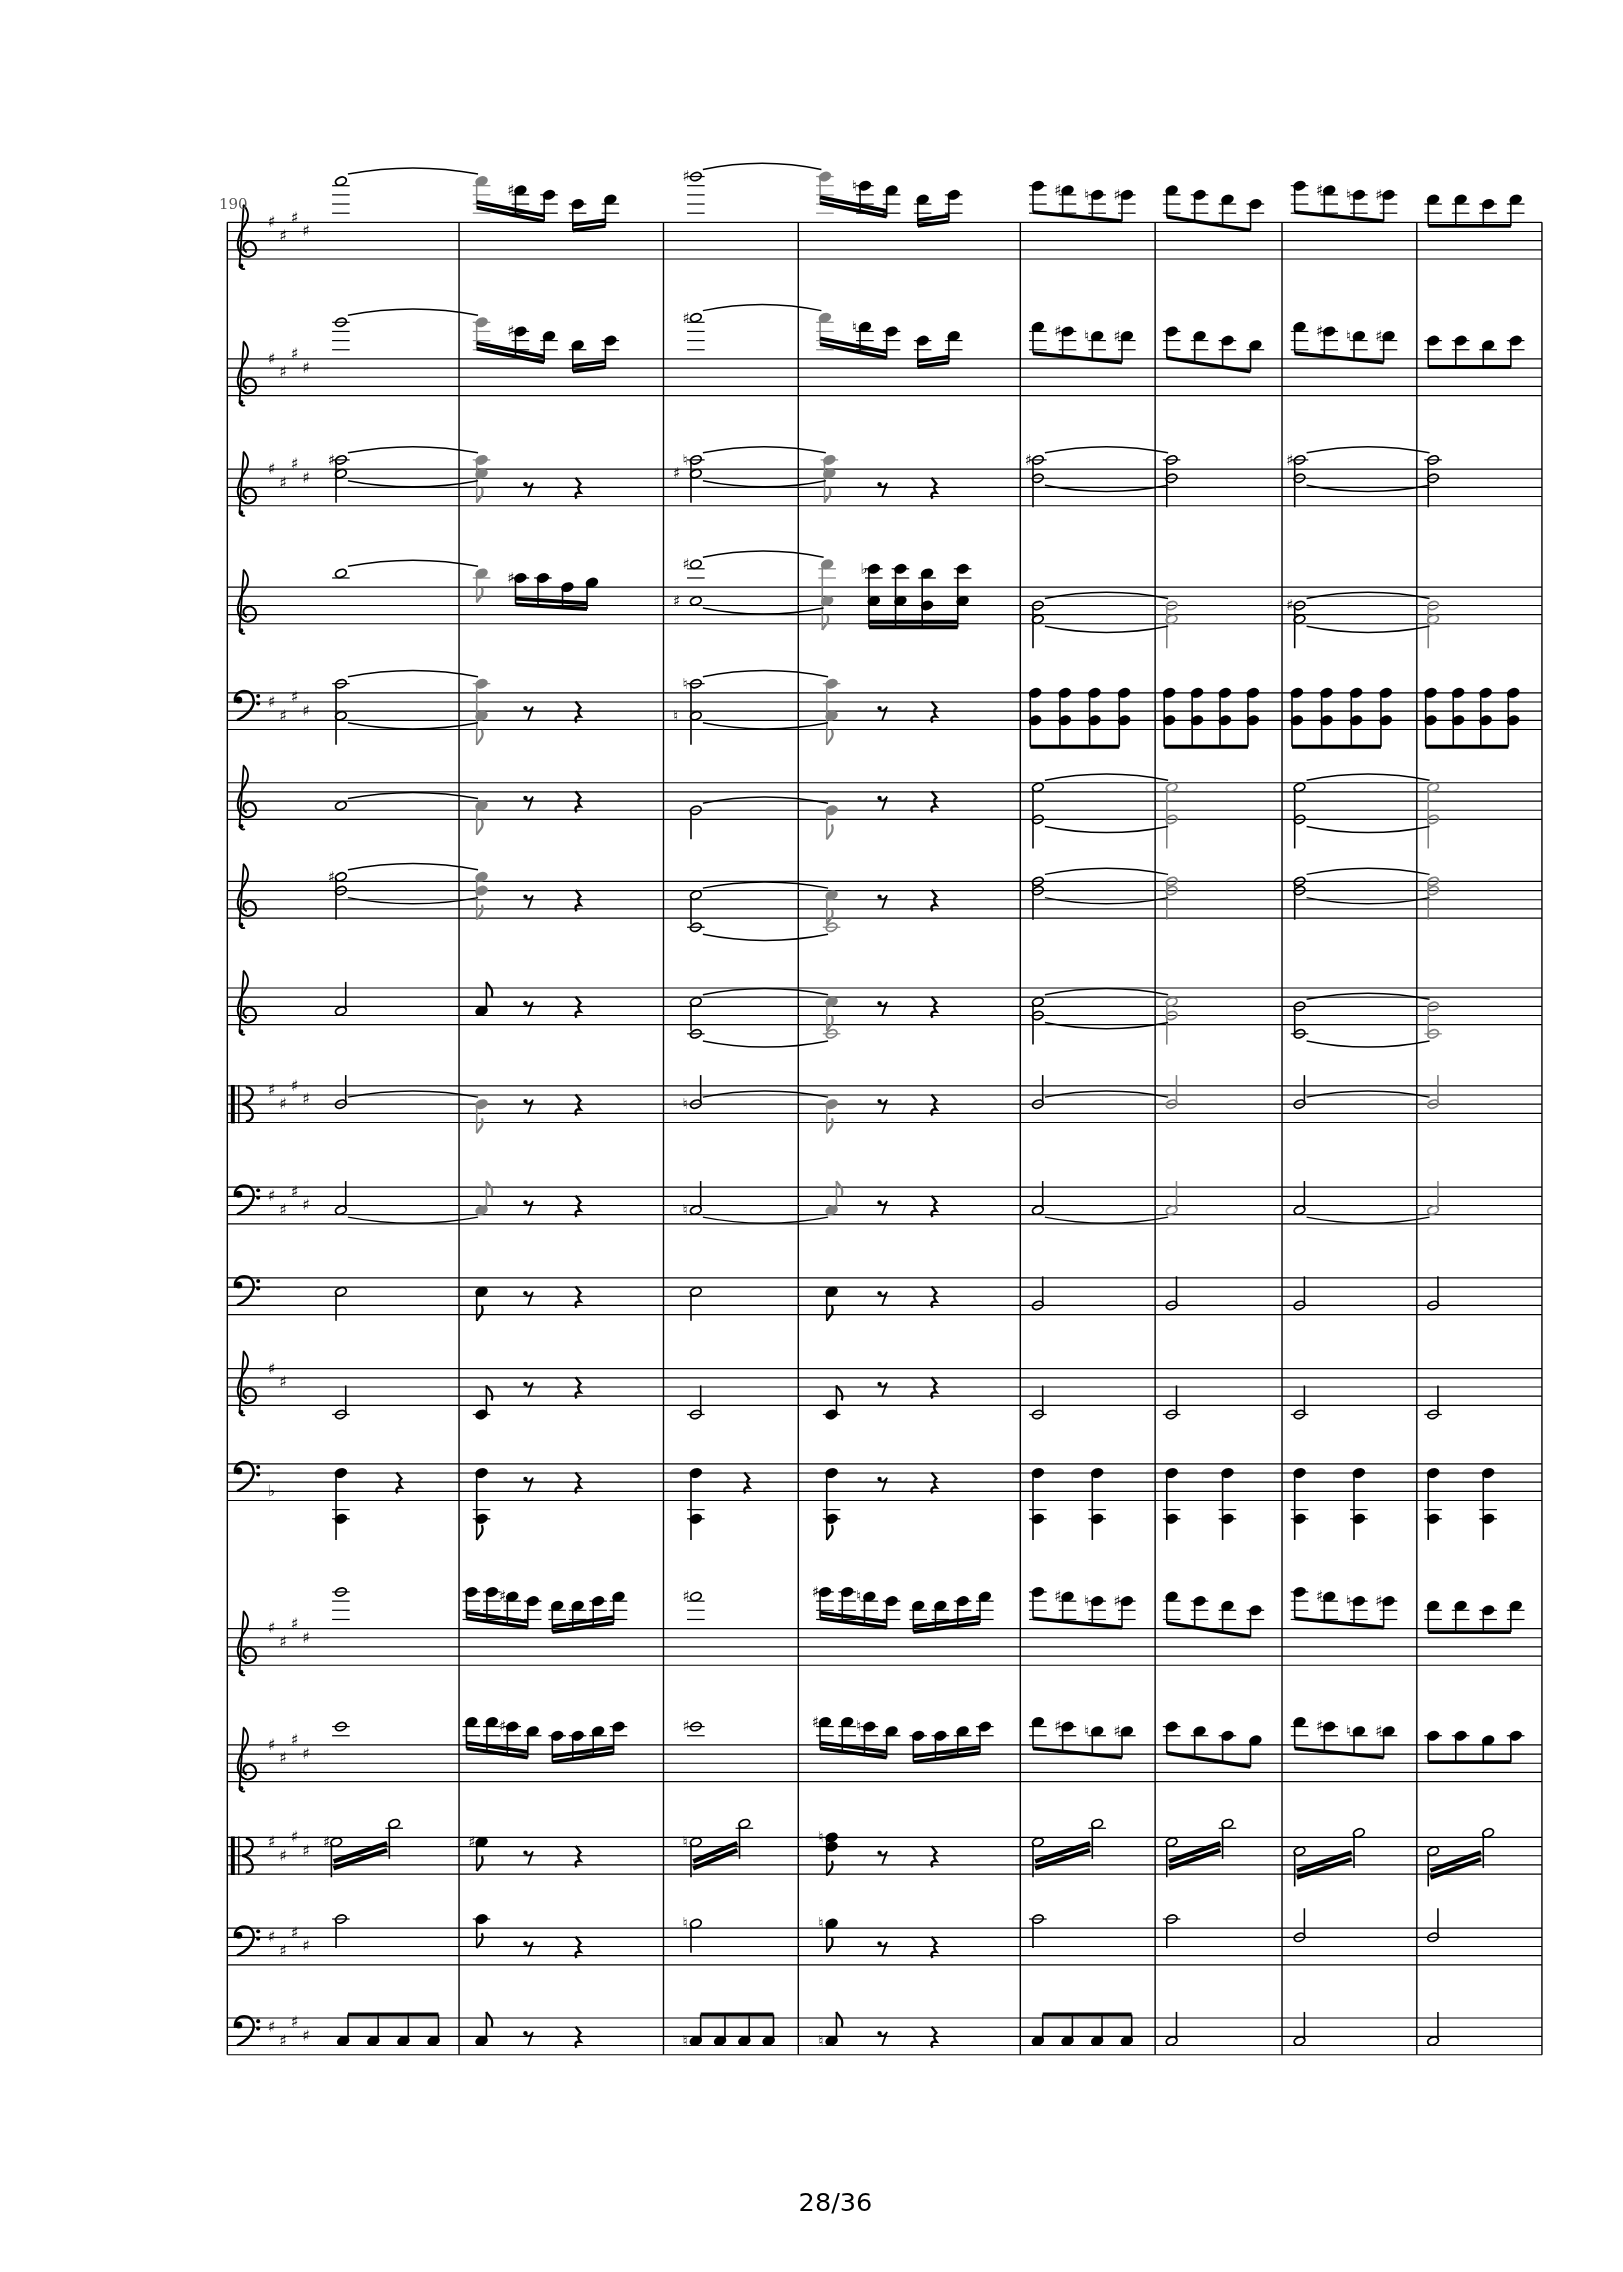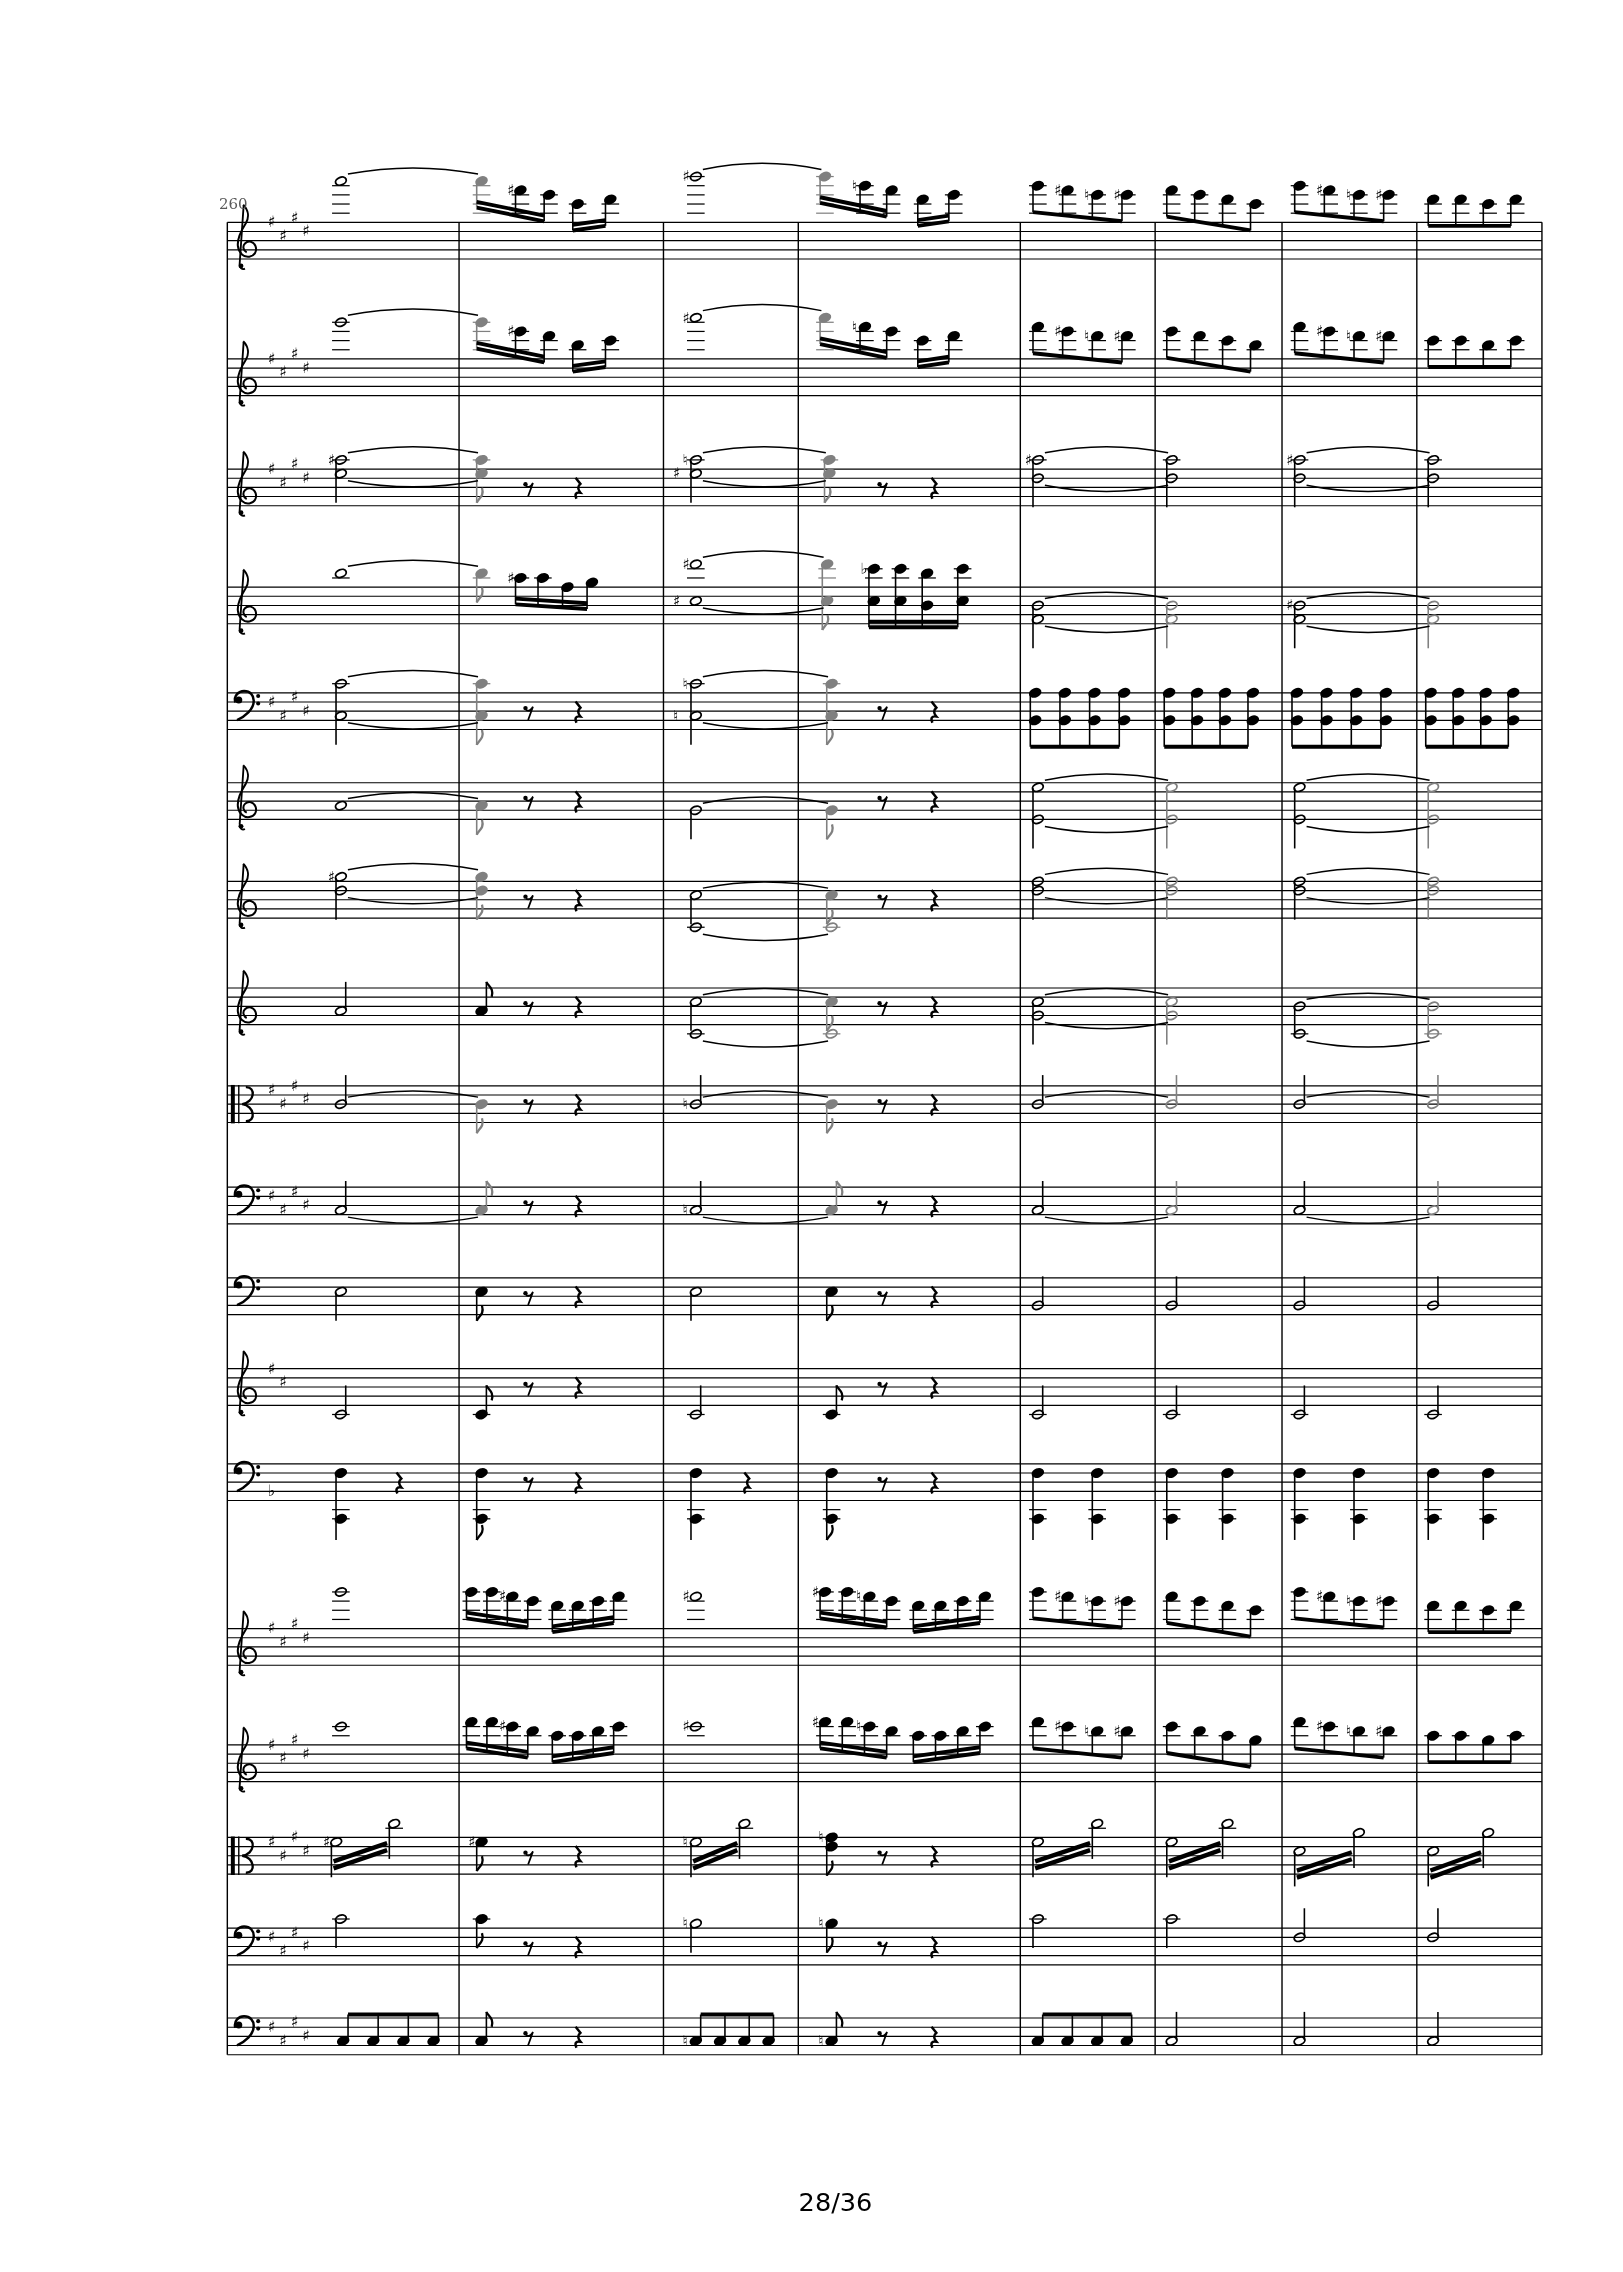--- a/index.html
+++ b/index.html
@@ -1589,16 +1589,16 @@
         <line x1="1284.37" y1="2315" x2="1284.37" y2="2286" stroke="#000000" stroke-width="1.8"></line>
         <line x1="1183.39" y1="2286" x2="1284.37" y2="2286" stroke="#000000" stroke-width="4.4"></line>
         <ellipse cx="1329.72" cy="2316" rx="6.3" ry="4.3" transform="rotate(-21 1329.72 2316)" fill="none" stroke="#000000" stroke-width="2.1"></ellipse>
         <line x1="1335.22" y1="2315" x2="1335.22" y2="2283" stroke="#000000" stroke-width="1.8"></line>
         <ellipse cx="1474.89" cy="2316" rx="6.3" ry="4.3" transform="rotate(-21 1474.89 2316)" fill="none" stroke="#000000" stroke-width="2.1"></ellipse>
         <line x1="1480.39" y1="2315" x2="1480.39" y2="2283" stroke="#000000" stroke-width="1.8"></line>
         <ellipse cx="1626.46" cy="2316" rx="6.3" ry="4.3" transform="rotate(-21 1626.46 2316)" fill="none" stroke="#000000" stroke-width="2.1"></ellipse>
         <line x1="1631.96" y1="2315" x2="1631.96" y2="2283" stroke="#000000" stroke-width="1.8"></line>
       </g>
     </svg>
-  <div class="measure-number">260</div>
+  <div class="measure-number">190</div>
   <div class="page-number">28/36</div>
 </div>
 
 
 </body></html>

